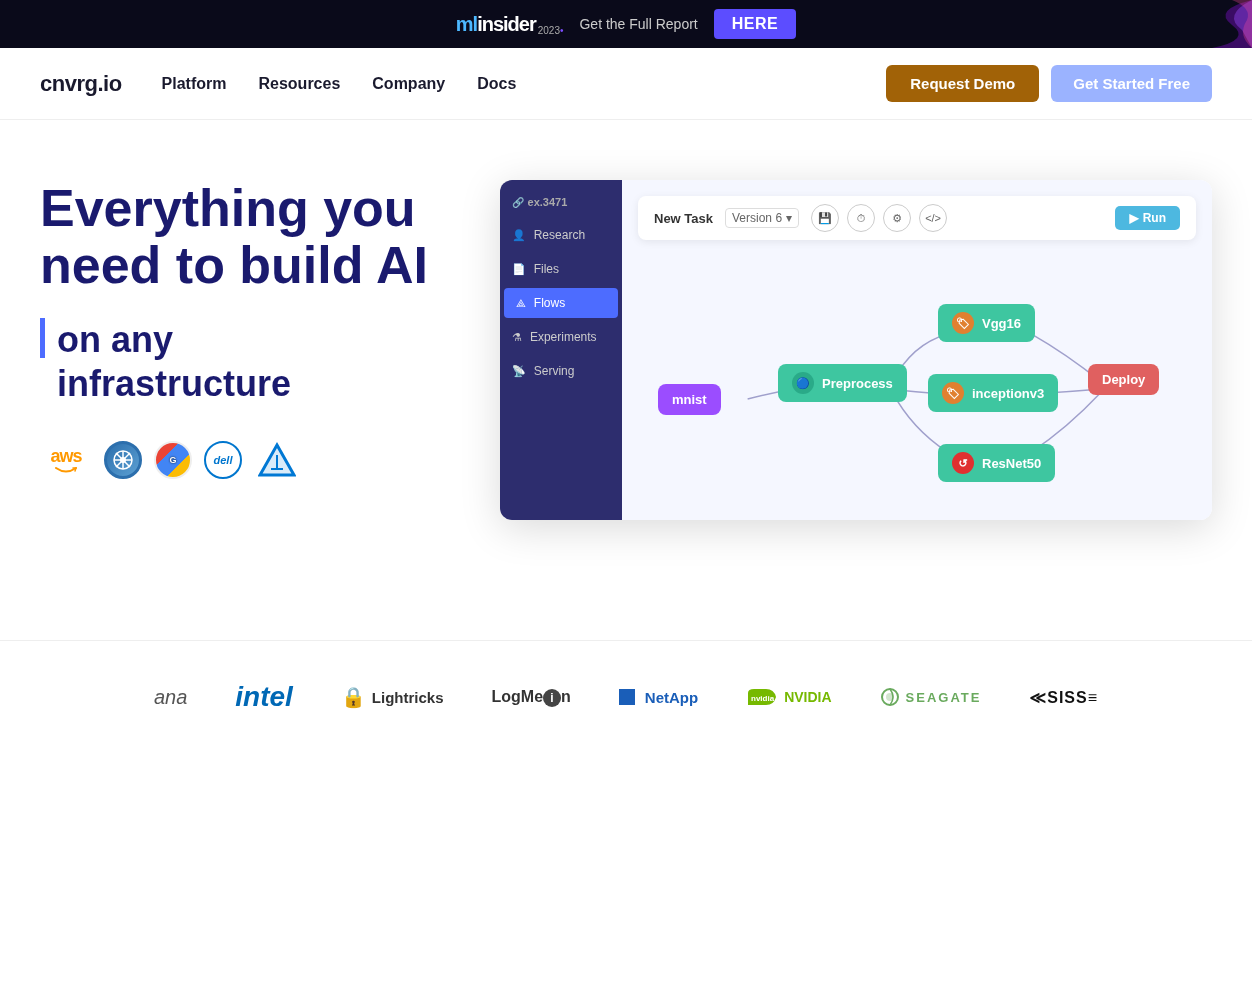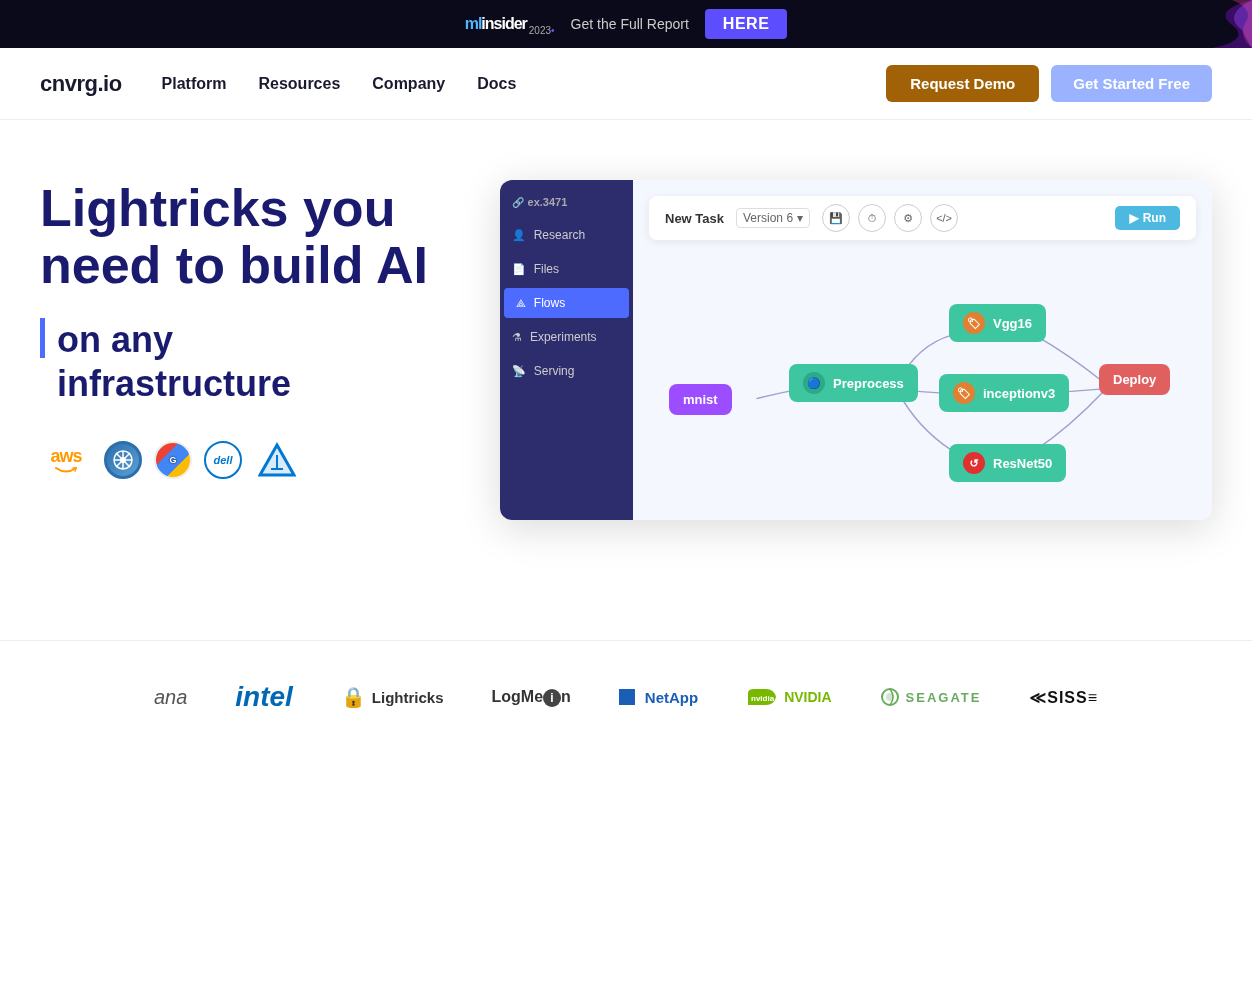--- a/index.html
+++ b/index.html
@@ -17,21 +17,21 @@
       font-size: 14px;
       position: relative;
       height: 48px;
     }
     .top-banner .ml-logo {
       display: flex;
       align-items: center;
       gap: 4px;
     }
     .ml-logo-text {
-      font-size: 16px;
+      font-size: 20px;
       font-weight: 700;
       color: #fff;
       letter-spacing: -1px;
     }
     .ml-logo-text .ml-blue { color: #4db8ff; }
     .ml-logo-year {
       font-size: 10px;
       color: #aaa;
       margin-top: 12px;
       margin-left: -2px;
@@ -178,21 +178,21 @@
     .app-screenshot {
       background: #fff;
       border-radius: 12px;
       box-shadow: 0 8px 40px rgba(0,0,0,0.15);
       overflow: hidden;
       display: flex;
       min-height: 340px;
     }
     .app-sidebar {
       background: #2d2d6e;
-      width: 133px;
+      width: 122px;
       padding: 16px 0;
       display: flex;
       flex-direction: column;
       gap: 4px;
     }
     .sidebar-header {
       color: #aaa;
       font-size: 11px;
       padding: 0 12px 8px;
       font-weight: 600;
@@ -405,21 +405,21 @@
   </ul>
   <div class="nav-right">
     <button class="btn-demo">Request Demo</button>
     <button class="btn-started">Get Started Free</button>
   </div>
 </nav>
 
 <section class="hero">
 
   <div class="hero-left">
-    <h1 class="hero-title">Lightricks you need to build AI</h1>
+    <h1 class="hero-title">Everything you need to build AI</h1>
     <div class="hero-subtitle-block">
       <div class="hero-subtitle-bar"></div>
       <div class="hero-subtitle-text">
         <span>on any</span><br>
         <span>infrastructure</span>
       </div>
     </div>
 
     <div class="hero-infra-logos">
 

